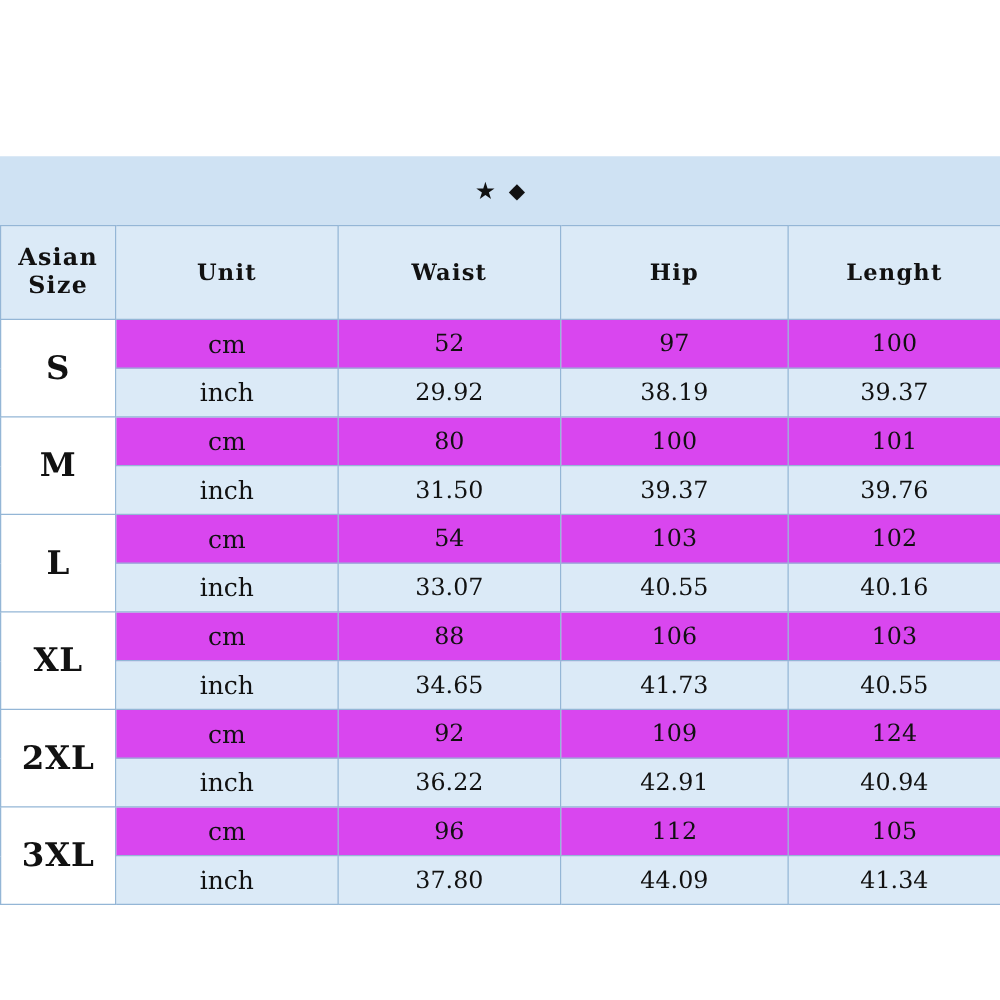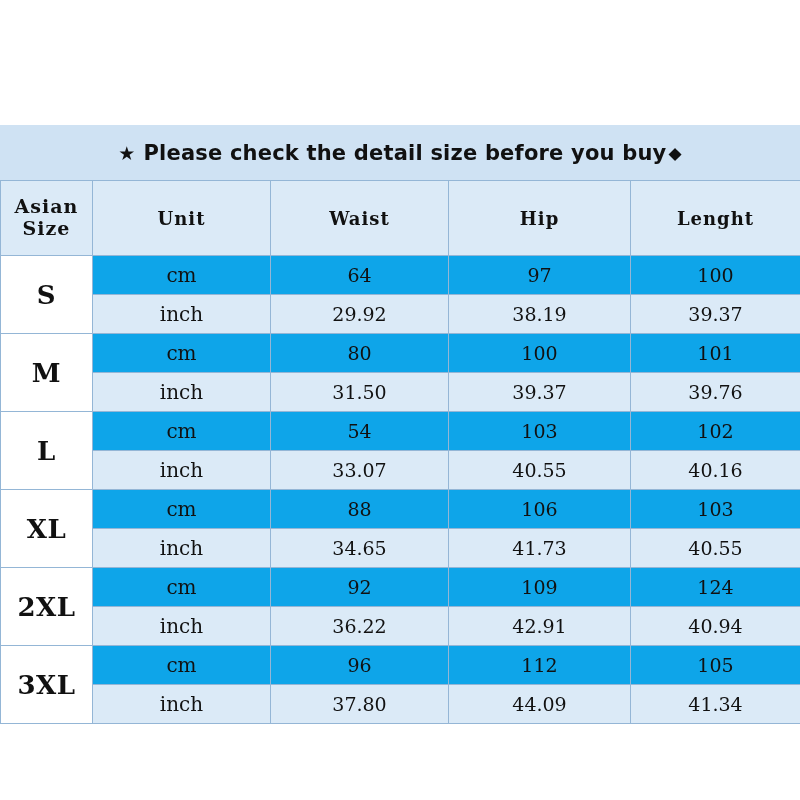--- a/index.html
+++ b/index.html
@@ -78,33 +78,32 @@
   td.size-cell {
     font-size: 26px;
     font-weight: 700;
     background: #ffffff;
     letter-spacing: 0.5px;
   }
   td.val {
     font-size: 19px;
     height: 36px;
   }
-  tr.row-cm td.val { background: #0ea5e9; }
+  tr.row-cm td.val { background: #d946ef; }
   tr.row-inch td.val { background: #dbeaf7; }
   td.unit-cell { font-size: 20px; }
 </style>
 </head>
 <body>
 
 <div class="page">
   <div class="chart-wrap">
 
     <div class="banner">
       <span class="star">★</span>
-      <span>Please check the detail size before you buy</span>
       <span class="diamond">◆</span>
     </div>
 
     <table class="size-table">
       <colgroup>
         <col class="c-size">
         <col class="c-unit">
         <col class="c-waist">
         <col class="c-hip">
         <col class="c-length">
@@ -119,21 +118,21 @@
           <th>Waist</th>
           <th>Hip</th>
           <th>Lenght</th>
         </tr>
       </thead>
       <tbody>
 
         <tr class="row-cm">
           <td class="size-cell" rowspan="2">S</td>
           <td class="val unit-cell">cm</td>
-          <td class="val">64</td>
+          <td class="val">52</td>
           <td class="val">97</td>
           <td class="val">100</td>
         </tr>
         <tr class="row-inch">
           <td class="val unit-cell">inch</td>
           <td class="val">29.92</td>
           <td class="val">38.19</td>
           <td class="val">39.37</td>
         </tr>
 

